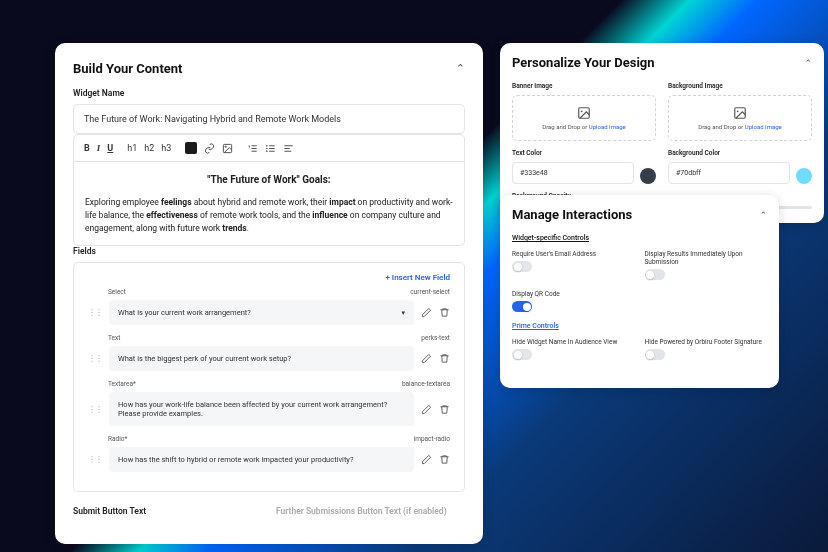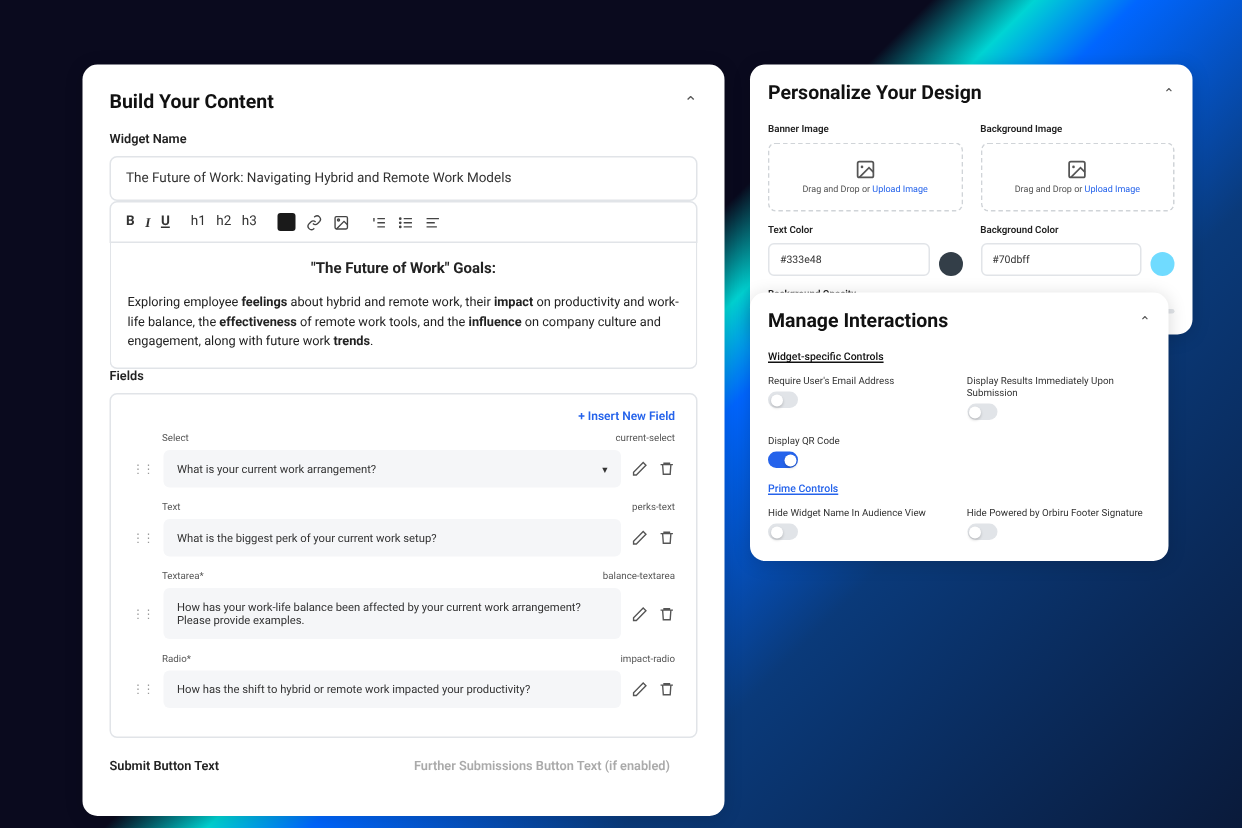--- a/index.html
+++ b/index.html
@@ -1,20 +1,20 @@
 <!DOCTYPE html>
 <html><head>
 <meta charset="utf-8">
 <style>
 *{box-sizing:border-box;margin:0;padding:0;font-family:-apple-system,BlinkMacSystemFont,"Segoe UI",Roboto,sans-serif}
 body{width:828px;height:552px;background:linear-gradient(135deg,#0a0a1e 0%,#0a0a1e 45%,#00d4d4 50%,#0066ff 55%,#0a3a7a 70%,#0a1a3a 100%);overflow:hidden;position:relative}
 .panel{background:#fff;border-radius:10px;box-shadow:0 2px 12px rgba(0,0,0,.15)}
 .left{position:absolute;left:55px;top:43px;width:428px;padding:18px 18px 22px}
-.right1{position:absolute;left:500px;top:43px;width:295px;padding:12px 12px 14px}
-.right2{position:absolute;left:500px;top:195px;width:279px;padding:12px 12px 14px}
+.right1{position:absolute;left:500px;top:43px;width:324px;padding:12px 12px 14px}
+.right2{position:absolute;left:500px;top:195px;width:279px;padding:12px 12px 28px}
 .hdr{display:flex;justify-content:space-between;align-items:center;margin-bottom:12px}
 .hdr h2{font-size:13px;font-weight:700;color:#111}
 .hdr-sm{font-size:9px;font-weight:700}
 .chev{font-size:11px;color:#555;cursor:pointer}
 .lbl{font-size:8.5px;color:#222;font-weight:600;margin-bottom:6px;display:block}
 .lbl-sm{font-size:6.5px;color:#222;font-weight:600;margin-bottom:5px;display:block}
 .inp{width:100%;border:1px solid #e1e4e8;border-radius:5px;padding:9px 10px;font-size:9px;color:#333;background:#fff}
 .inp-sm{width:100%;border:1px solid #e1e4e8;border-radius:4px;padding:6px 7px;font-size:7px;color:#333}
 .sect{}
 .toolbar{border:1px solid #e1e4e8;border-radius:5px 5px 0 0;padding:7px 10px;display:flex;gap:14px;align-items:center;font-size:8.5px}

